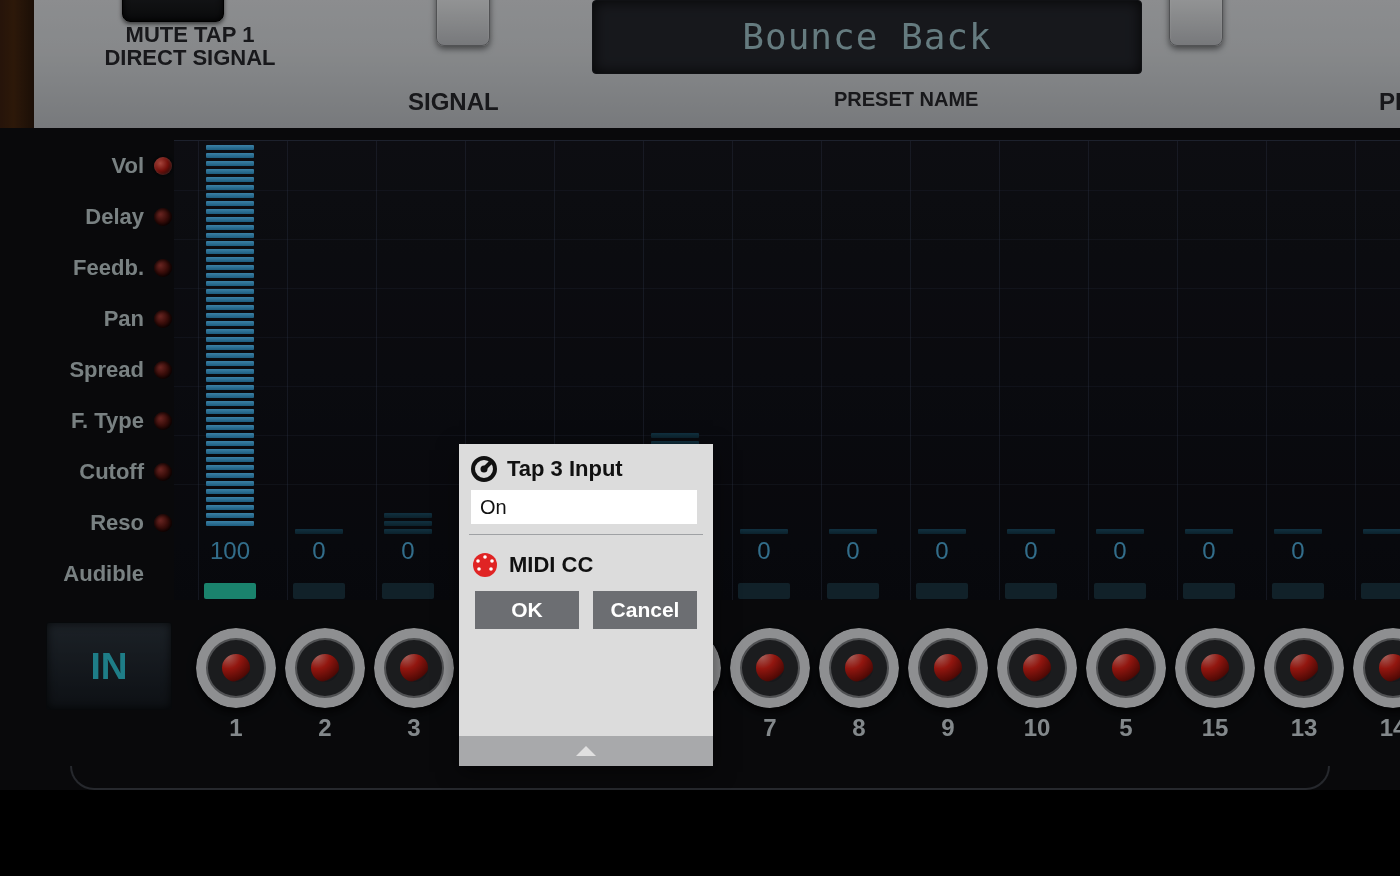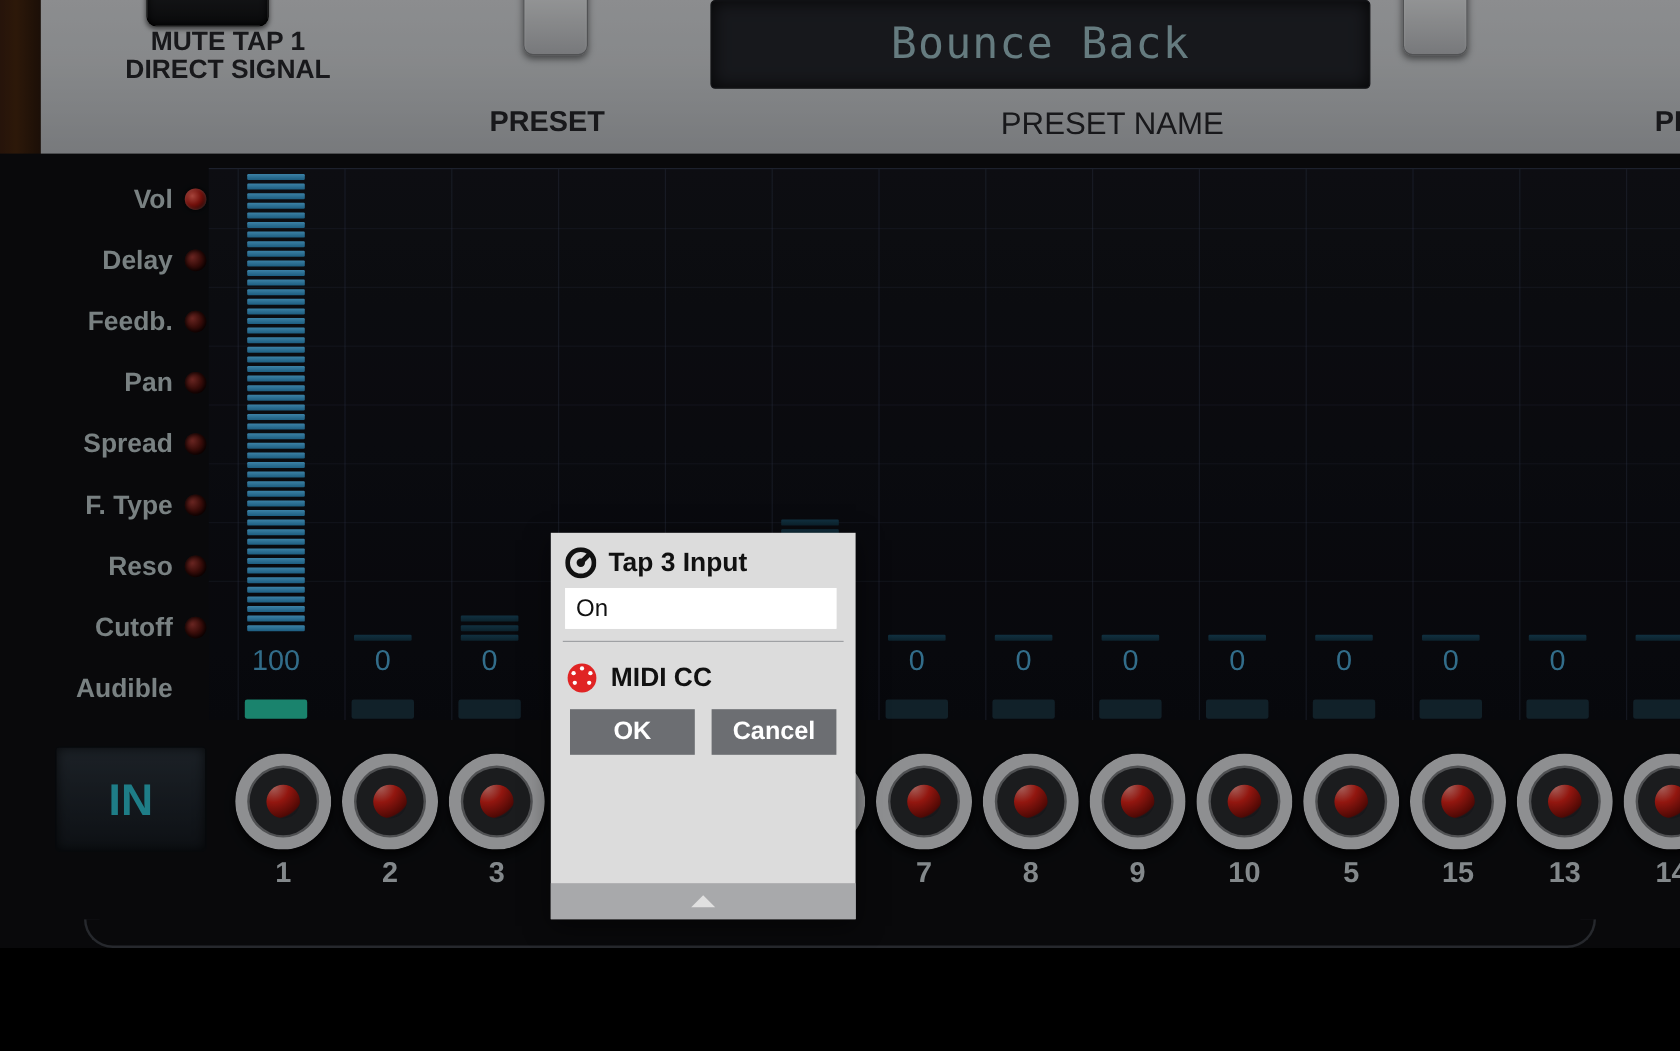--- a/index.html
+++ b/index.html
@@ -41,21 +41,21 @@
   }
   .options-label { position:absolute; left:374px; top:88px; font-weight:800; color:#25262a; font-size:24px; }
 
   .preset-display {
     position:absolute; left:558px; top:0; width:550px; height:74px;
     background:#24262c; border-radius:4px; border:1px solid #1a1b1f;
     color:#9bbdc4; font-size:36px; letter-spacing:1px; text-align:center; line-height:72px;
     font-family: "Lucida Console", Monaco, monospace;
     box-shadow: inset 0 0 14px rgba(0,0,0,0.8);
   }
-  .preset-label { position:absolute; left:800px; top:88px; font-weight:400; color:#25262a; font-size:26px; }
+  .preset-label { position:absolute; left:800px; top:88px; font-weight:700; color:#25262a; font-size:20px; }
 
   .prev-btn {
     position:absolute; left:1135px; top:-24px; width:54px; height:70px;
     background: linear-gradient(#f3f4f5,#d7d9db 50%, #b8babe);
     border-radius:8px; border:1px solid #7d7f82;
     box-shadow: 0 3px 6px rgba(0,0,0,0.5), inset 0 2px 2px rgba(255,255,255,0.6);
   }
   .prev-label { position:absolute; left:1345px; top:88px; font-weight:800; color:#25262a; font-size:24px; }
 
   
@@ -154,21 +154,21 @@
   <div class="wood-left"></div>
 
   <div class="header">
     <div class="toggle-mute"></div>
     <div class="mute-label">
       <span>MUTE TAP 1</span><br>
       <span>DIRECT SIGNAL</span>
     </div>
 
     <div class="options-btn"></div>
-    <div class="options-label">PRESET</div>
+    <div class="options-label">SIGNAL</div>
 
     <div class="preset-display">Bounce Back</div>
     <div class="preset-label">PRESET NAME</div>
 
     <div class="prev-btn"></div>
     <div class="prev-label">PREV</div>
   </div>
 
   <div class="labels-col" id="labels-col">
       <div class="param-row">
@@ -189,25 +189,25 @@
       </div>
       <div class="param-row">
         <span class="param-label">Spread</span>
         <span class="led dim"></span>
       </div>
       <div class="param-row">
         <span class="param-label">F. Type</span>
         <span class="led dim"></span>
       </div>
       <div class="param-row">
+        <span class="param-label">Cutoff</span>
+        <span class="led dim"></span>
+      </div>
+      <div class="param-row">
         <span class="param-label">Reso</span>
-        <span class="led dim"></span>
-      </div>
-      <div class="param-row">
-        <span class="param-label">Cutoff</span>
         <span class="led dim"></span>
       </div>
       <div class="param-row">
         <span class="param-label">Audible</span>
         <span style="width: 18px;"></span>
       </div>
     </div>
 
   <div class="graph" id="graph">
     <div class="grid" id="grid">

